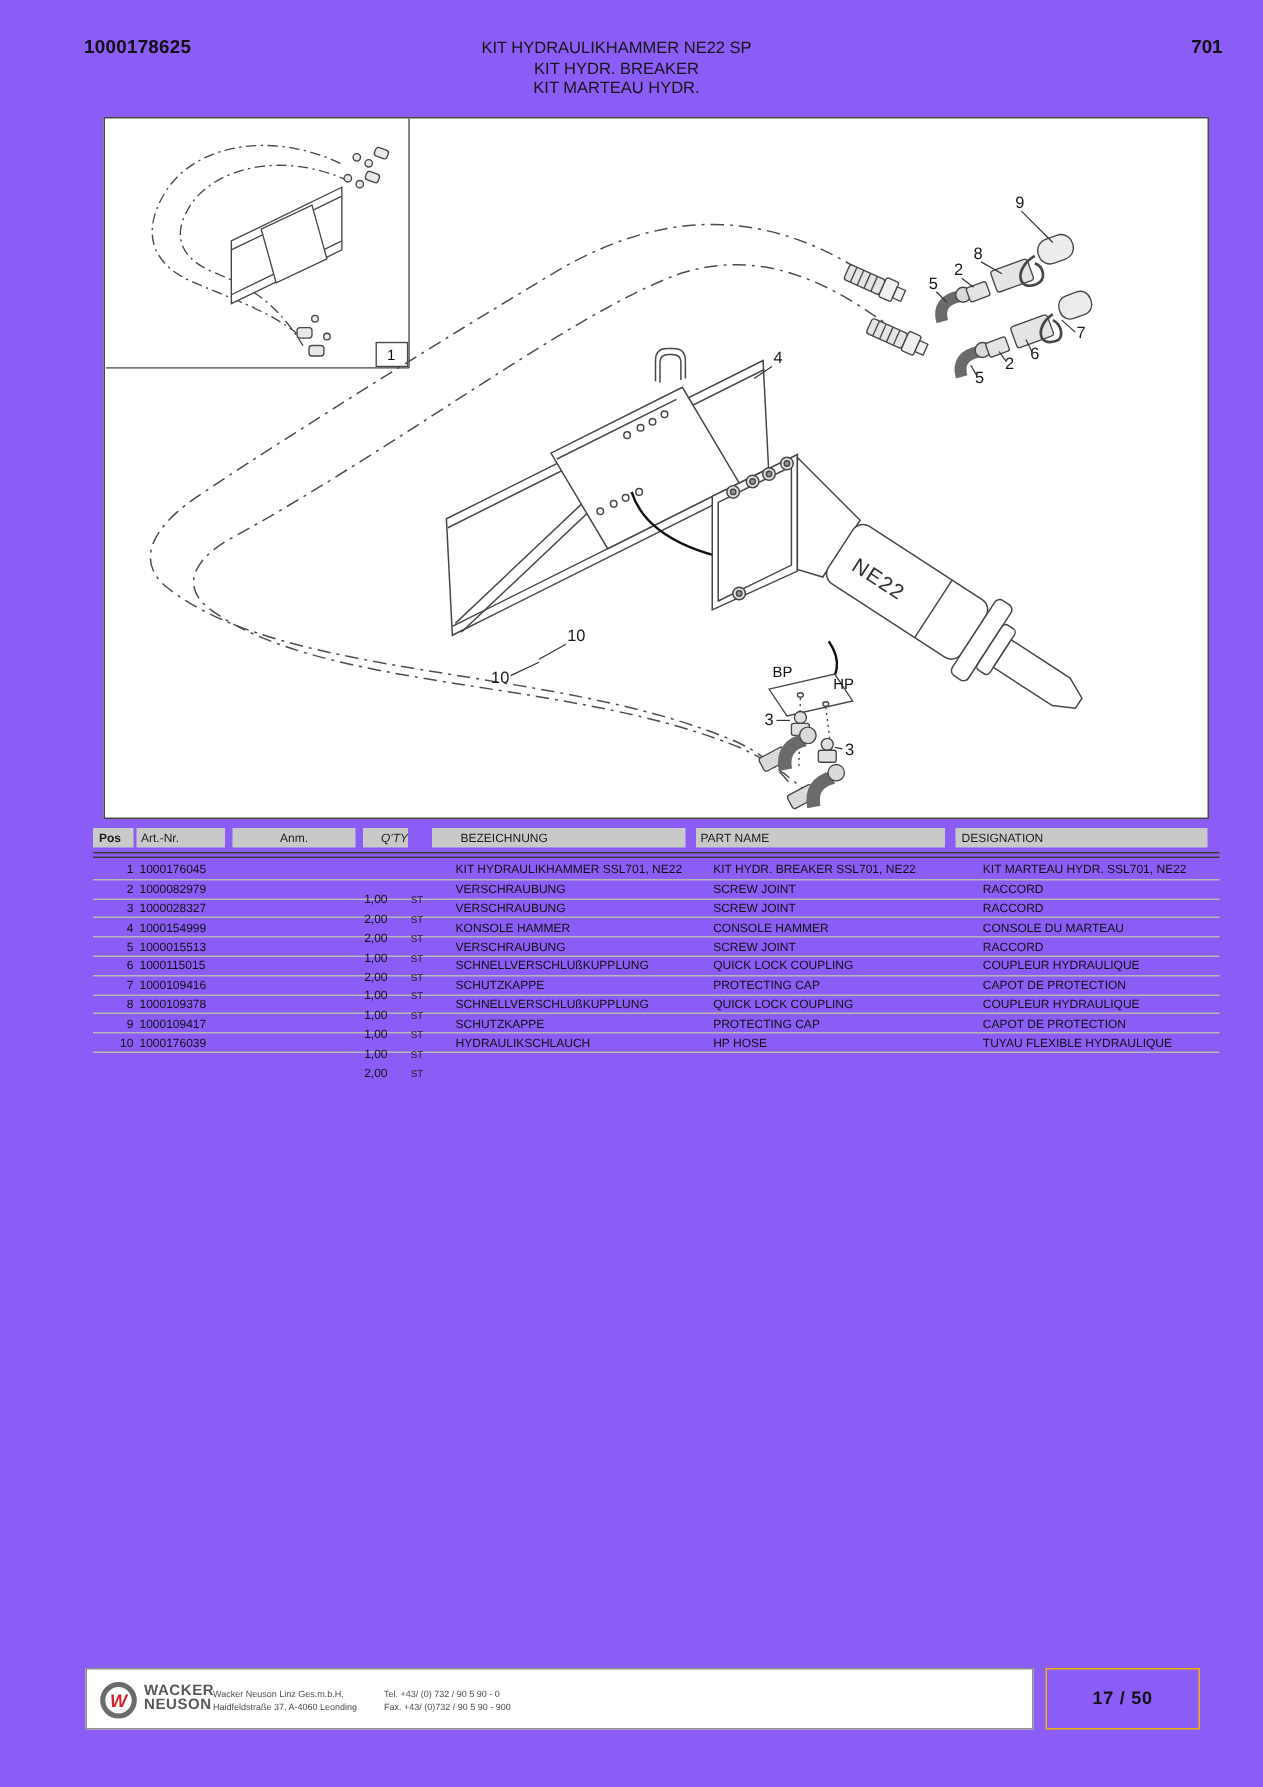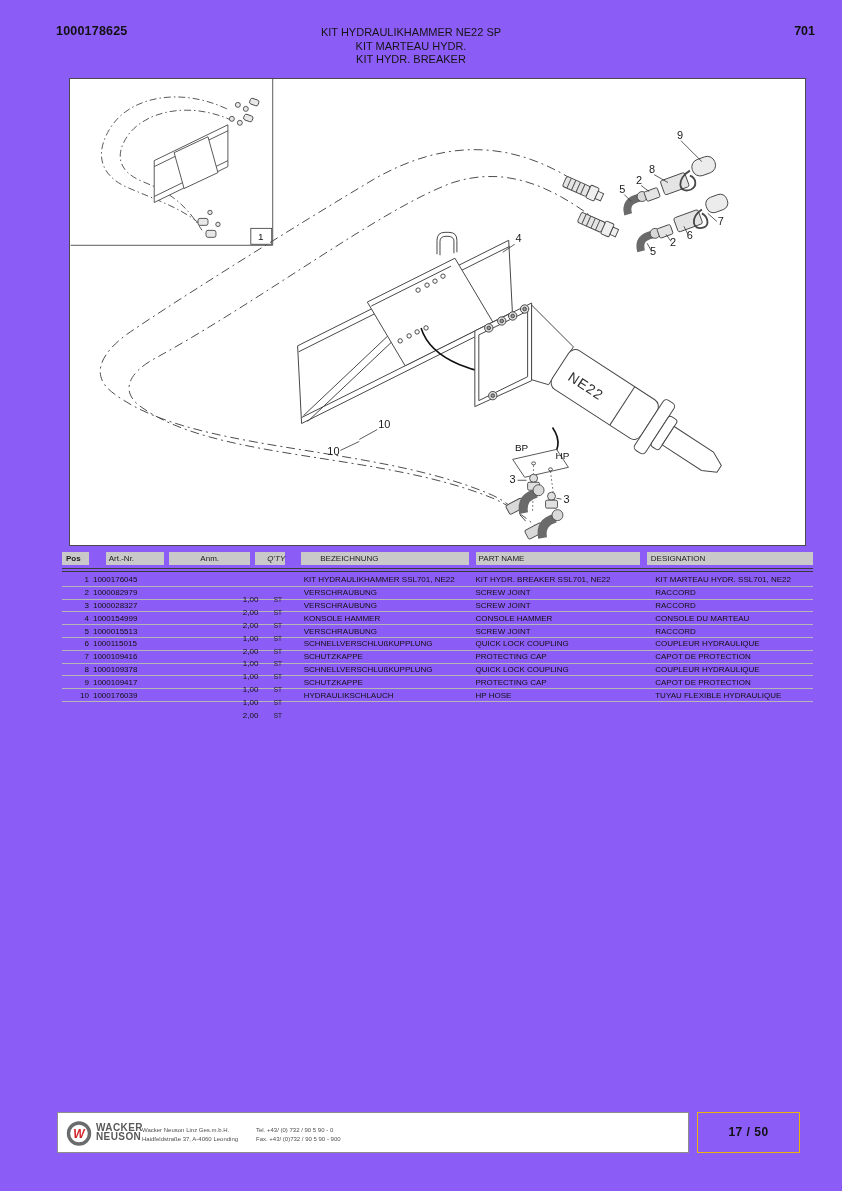--- a/index.html
+++ b/index.html
@@ -12,21 +12,21 @@
                font-size:11px;line-height:13.5px;color:#151515;}
   
   .diagram-box{position:absolute;left:69px;top:78px;width:737px;height:468px;
                border:1px solid #4a4a4a;box-sizing:border-box;background:#fff;}
   .diagram-box svg{display:block;}
   
   .parts-table{position:absolute;left:62px;top:552px;width:751px;font-size:8px;}
   .thead{display:flex;height:13px;align-items:flex-end;}
   .thead span{background:#c9c9c9;line-height:13px;box-sizing:border-box;white-space:nowrap;color:#1c1c1c;}
   .th-pos{width:27px;padding-left:4px;font-weight:bold;}
-  .th-art{width:59px;margin-left:17px;padding-left:3px;}
+  .th-art{width:59px;margin-left:2px;padding-left:3px;}
   .th-anm{width:82px;margin-left:5px;text-align:center;}
   .th-qty{width:30px;margin-left:5px;padding-left:12px;font-style:italic;}
   .th-bez{width:169px;margin-left:16px;padding-left:19px;}
   .th-part{width:166px;margin-left:7px;padding-left:3px;}
   .th-des{width:168px;margin-left:7px;padding-left:4px;}
   .dbl-line{margin-top:3px;height:2px;border-top:1.4px solid #3a3a3a;border-bottom:1px solid #3a3a3a;}
   .rows{margin-top:2px;}
   .trow{display:flex;height:11.8px;align-items:center;border-bottom:1px solid #b6b6b6;white-space:nowrap;}
   .c-pos{width:27px;text-align:right;}
   .c-art{width:59px;margin-left:3px;padding-left:1px;box-sizing:border-box;}
@@ -50,22 +50,22 @@
   .telfax{position:absolute;left:198px;top:13px;font-size:6px;color:#4f4f4f;line-height:8.5px;}
 </style>
 </head>
 <body>
 
 <div class="page">
 
   <div class="doc-number">1000178625</div>
   <div class="title-block">
     <div>KIT HYDRAULIKHAMMER NE22 SP</div>
+    <div>KIT HYDR. BREAKER</div>
     <div>KIT MARTEAU HYDR.</div>
-    <div>KIT HYDR. BREAKER</div>
   </div>
   <div class="page-code">701</div>
 
   <div class="diagram-box">
     <svg width="735" height="466" viewBox="0 0 737 468">
 
       <g stroke="#474747" fill="none" stroke-width="0.9">
         <path d="M157,30 C110,8 62,18 42,46 C24,72 28,95 55,108 C82,120 108,128 128,144" stroke-dasharray="7 3 1.5 3"></path>
         <path d="M163,42 C120,22 76,32 58,56 C44,76 48,92 70,102 C94,112 112,120 132,152" stroke-dasharray="7 3 1.5 3"></path>
         <polygon points="84,82 158,46 158,88 84,124" fill="#fff"></polygon>

